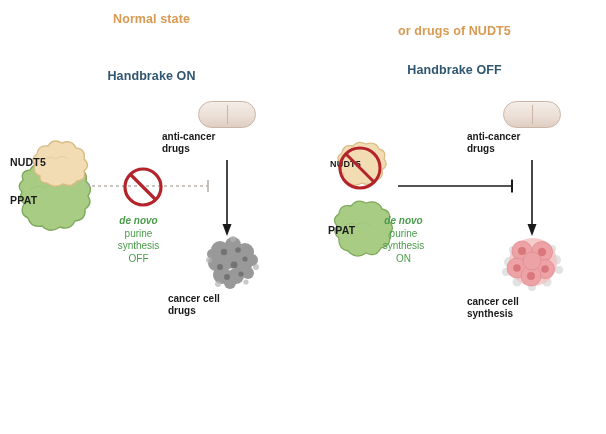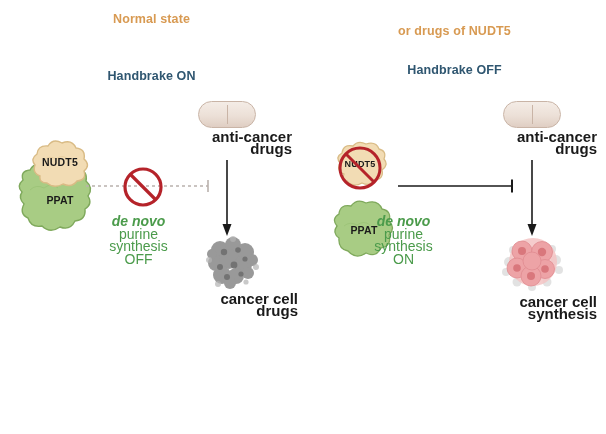--- a/index.html
+++ b/index.html
@@ -48,21 +48,20 @@
     letter-spacing: 0.1px;
   }
 
   
   .blob-wrap {
     position: absolute;
   }
   .blob-label {
     position: absolute;
     width: 100%;
-    text-align: center;
     font-size: 10.5px;
     font-weight: bold;
     color: #1a1a1a;
     letter-spacing: 0.2px;
     pointer-events: none;
   }
 
   
   .pill {
     position: absolute;
@@ -76,33 +75,33 @@
     position: absolute;
     left: 50%;
     top: 3px;
     bottom: 3px;
     width: 1px;
     background: #c9b4a6;
   }
   .caption {
     position: absolute;
     width: 100%;
-    text-align: right;
-    font-size: 15px;
+    text-align: left;
+    font-size: 10px;
     font-weight: bold;
     color: #1a1a1a;
     line-height: 12px;
   }
 
   
   .pathway {
     position: absolute;
     width: 100%;
     text-align: center;
-    font-size: 14px;
+    font-size: 10px;
     color: #4b9b4b;
     line-height: 12.5px;
     font-weight: normal;
   }
   .pathway .denovo {
     font-style: italic;
     font-weight: bold;
   }
 
   

